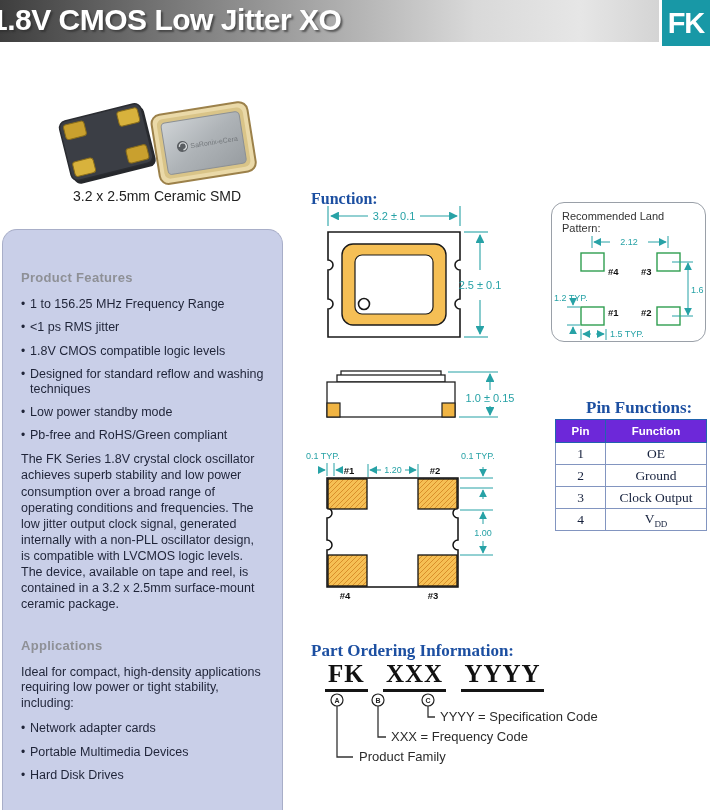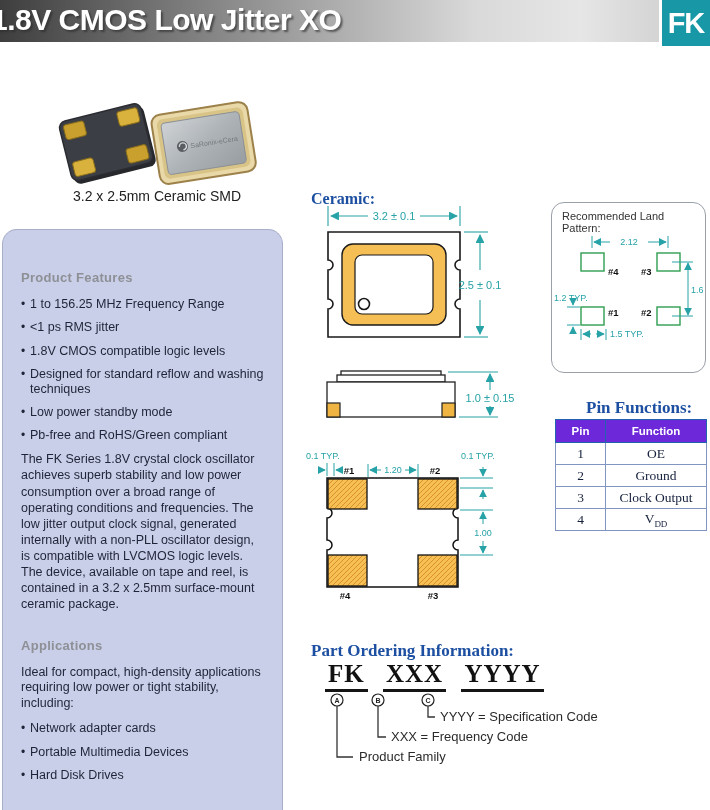--- a/index.html
+++ b/index.html
@@ -38,21 +38,21 @@
   #pin-heading{position:absolute;left:586px;top:398px;font-size:17px;}
   #ordering-heading{position:absolute;left:311px;top:641px;font-size:17px;}
 
   
   svg text{font-family:"Liberation Sans",sans-serif;}
   .dim-text{fill:#27a2a6;font-size:11px;}
   .dim-text-sm{fill:#27a2a6;font-size:9px;}
   .pad-label{fill:#111;font-size:9.5px;font-weight:bold;}
 
   
-  #land-box{position:absolute;left:551px;top:202px;width:155px;height:171px;
+  #land-box{position:absolute;left:551px;top:202px;width:155px;height:140px;
     border:1.5px solid #9aa0a8;border-radius:13px;box-sizing:border-box;background:#fff;}
   #land-title{position:absolute;left:10px;top:7px;font-size:11px;color:#333;}
   #land-svg{position:absolute;left:0;top:0;}
 
   
   #pin-table{position:absolute;left:555px;top:419px;border-collapse:collapse;}
   #pin-table th{background:#6d28d9;color:#fff;font-size:11.5px;font-weight:bold;
     border:1px solid #2163ae;height:20px;}
   #pin-table td{border:1px solid #8295c0;text-align:center;height:19px;
     font-family:"Liberation Serif",serif;font-size:13.5px;color:#15203c;}
@@ -151,21 +151,21 @@
         <span class="b">•</span>
         <span>Portable Multimedia Devices</span>
       </div>
     <div class="bullet-item">
         <span class="b">•</span>
         <span>Hard Disk Drives</span>
       </div>
 
   </div>
 
-  <div id="package-heading" class="blue-heading">Ceramic:</div>
+  <div id="package-heading" class="blue-heading">Function:</div>
 
   <svg style="position:absolute;left:318px;top:200px;" width="230" height="152" viewBox="-10 -32 230 152">
     <defs>
       <marker id="aT" viewBox="0 0 10 10" refX="9" refY="5" markerWidth="8" markerHeight="8" orient="auto">
         <path d="M0 0 L10 5 L0 10 z" fill="#27a2a6"></path>
       </marker>
     </defs>
     <path d="M0 0 H132 V28 A5 5 0 0 0 132 38 V67 A5 5 0 0 0 132 77 V105 H0 V77 A5 5 0 0 0 0 67 V38 A5 5 0 0 0 0 28 Z" fill="#fff" stroke="#1a1a1a" stroke-width="1.6"></path>
     <rect x="14" y="12" width="104" height="81" rx="11" fill="#f5bf55" stroke="#1a1a1a" stroke-width="1.4"></rect>
     <rect x="27" y="23" width="78" height="59" rx="7" fill="#fff" stroke="#1a1a1a" stroke-width="1.2"></rect>

